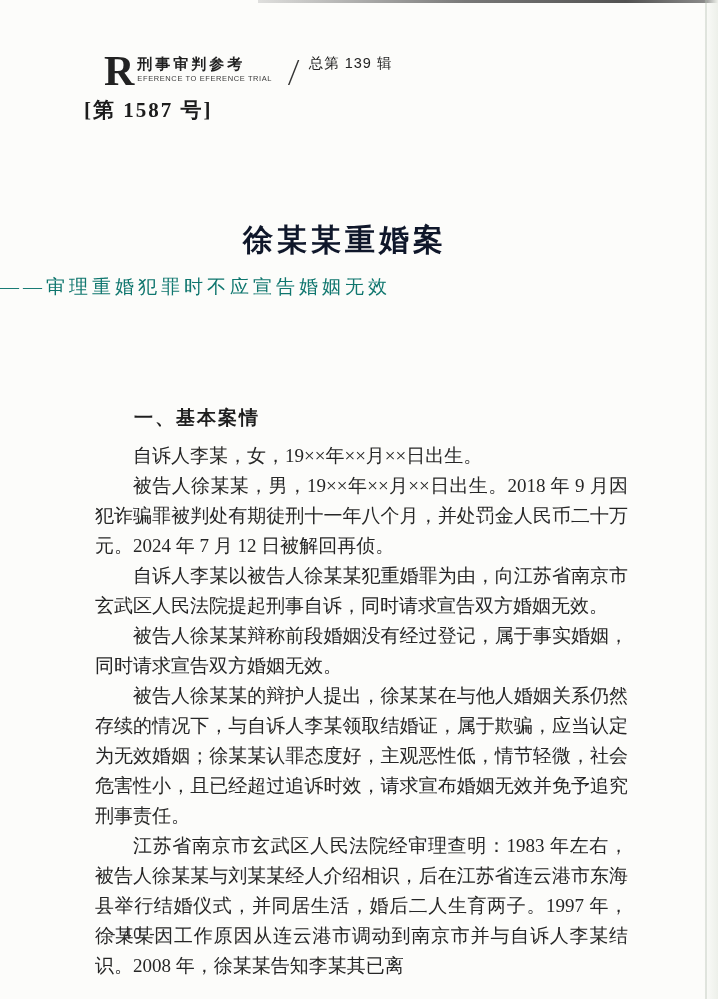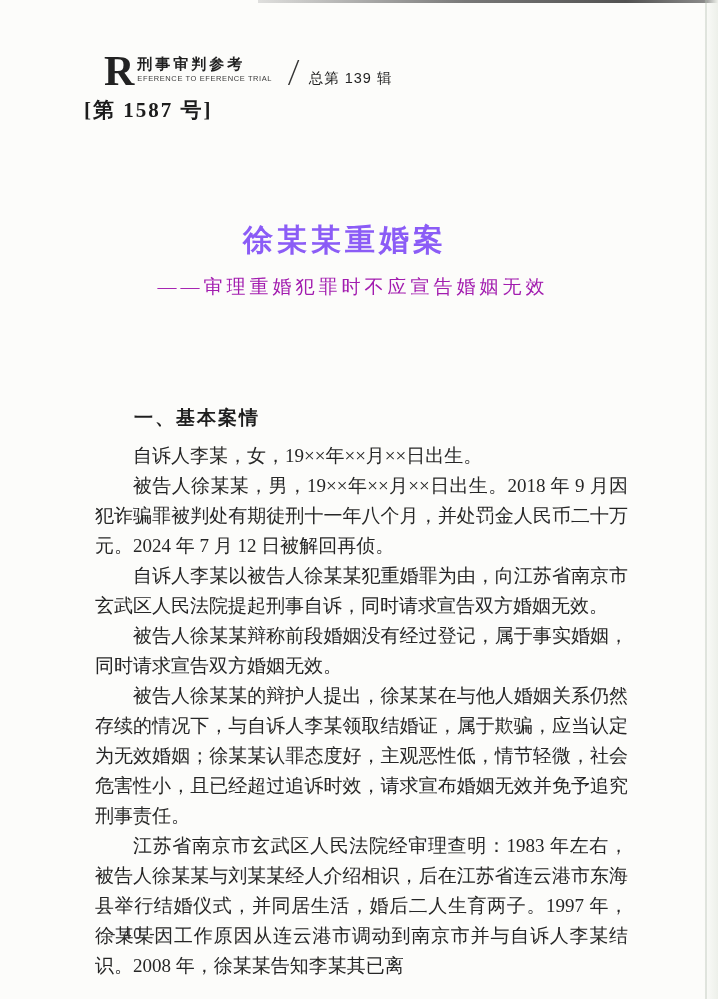--- a/index.html
+++ b/index.html
@@ -50,37 +50,36 @@
     white-space:nowrap;
   }
   .logo-slash{
     font-family:"Liberation Serif",serif;
     font-size:38px; line-height:40px; font-style:italic; font-weight:200;
     color:#333; margin:0 10px 0 16px;
     transform:scaleX(.75);
   }
   .issue-label{
     font-family:"Liberation Sans","DejaVu Sans",sans-serif;
-    font-size:14.5px; letter-spacing:1px; color:#222; margin-top:17px;text-align:right;
+    font-size:14.5px; letter-spacing:1px; color:#222; margin-top:2px;text-align:right;
   }
   
   .case-number{
     position:absolute; top:96px; left:84px;
     font-size:21px; font-weight:bold; letter-spacing:2px; color:#1c1c1c;
   }
   
   .case-title{
     position:absolute; top:220px; left:0; width:690px;
     text-align:center;
-    font-size:30px; font-weight:bold; letter-spacing:4px; color:#8b5cf6;
+    font-size:30px; font-weight:bold; letter-spacing:4px; color:#0f172a;
   }
   .case-subtitle{
     position:absolute; top:274px; left:0; width:706px;
-    text-align:center;
-    font-size:19px; letter-spacing:4px; color:#a21caf;
+    font-size:19px; letter-spacing:4px; color:#0f766e;
   }
   
   .section-heading{
     position:absolute; top:405px; left:134px;
     font-family:"Liberation Sans","DejaVu Sans",sans-serif;
     font-size:19px; font-weight:bold; letter-spacing:2px; color:#1e1e1e;
   }
   
   .body-text{
     position:absolute; top:441px; left:95px; width:533px;

